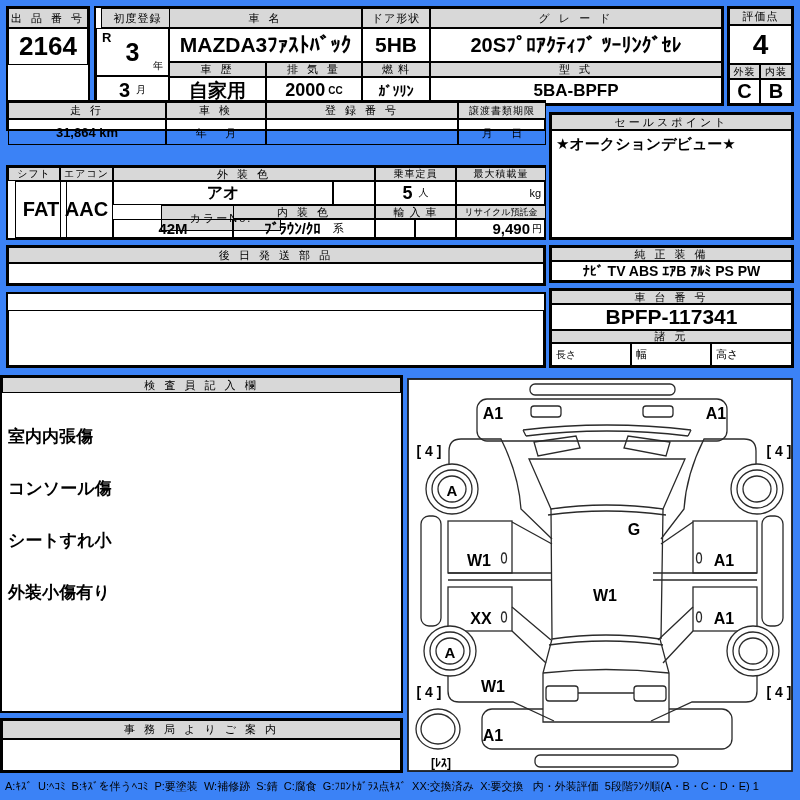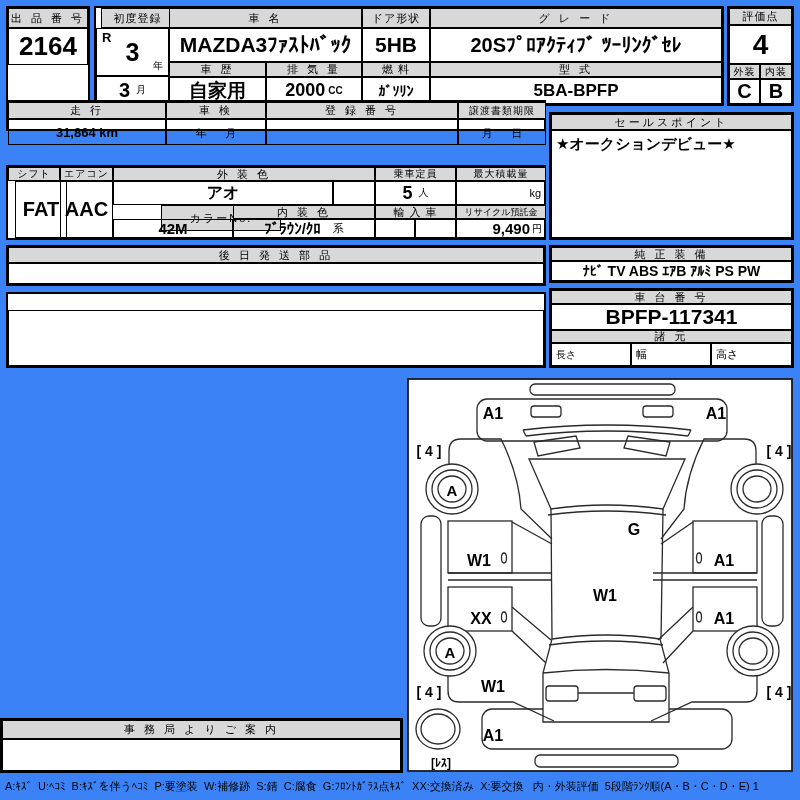--- a/index.html
+++ b/index.html
@@ -133,20 +133,29 @@
 
   <div class="tbl" style="left:549px;top:288px;width:245px;height:80px;">
     <div class="c h" style="left:0;top:0;width:241px;height:14px;">車 台 番 号</div>
     <div class="c v" style="left:0;top:14px;width:241px;height:26px;font-size:21px;">BPFP-117341</div>
     <div class="c h" style="left:0;top:40px;width:241px;height:13px;">諸 元</div>
     <div class="c leftalign" style="left:0;top:53px;width:80px;height:23px;font-size:10px;padding-left:4px;">長さ</div>
     <div class="c leftalign" style="left:80px;top:53px;width:80px;height:23px;font-size:11px;padding-left:4px;">幅</div>
     <div class="c leftalign" style="left:160px;top:53px;width:81px;height:23px;font-size:11px;padding-left:4px;">高さ</div>
   </div>
 
+  <div class="tbl" style="left:0;top:375px;width:403px;height:338px;">
+    <div class="c h" style="left:0;top:0;width:399px;height:16px;">検 査 員 記 入 欄</div>
+    <div class="notes" style="left:0;top:16px;width:390px;">
+      <div>室内内張傷</div>
+      <div>コンソール傷</div>
+      <div>シートすれ小</div>
+      <div>外装小傷有り</div>
+    </div>
+  </div>
 
   <div class="tbl" style="left:0;top:718px;width:403px;height:55px;">
     <div class="c h" style="left:0;top:0;width:399px;height:19px;">事 務 局 よ り ご 案 内</div>
     <div class="c" style="left:0;top:19px;width:399px;height:32px;"></div>
   </div>
 
   <div class="legend" style="left:5px;top:779px;width:792px;">A:ｷｽﾞ  U:ﾍｺﾐ  B:ｷｽﾞを伴うﾍｺﾐ  P:要塗装  W:補修跡  S:錆  C:腐食  G:ﾌﾛﾝﾄｶﾞﾗｽ点ｷｽﾞ  XX:交換済み  X:要交換   内・外装評価  5段階ﾗﾝｸ順(A・B・C・D・E) 1</div>
 
   <svg style="position:absolute;left:405px;top:377px;" width="390" height="397" viewBox="0 0 390 397">
     <g stroke="#1a1a1a" fill="none" stroke-width="1.8">

